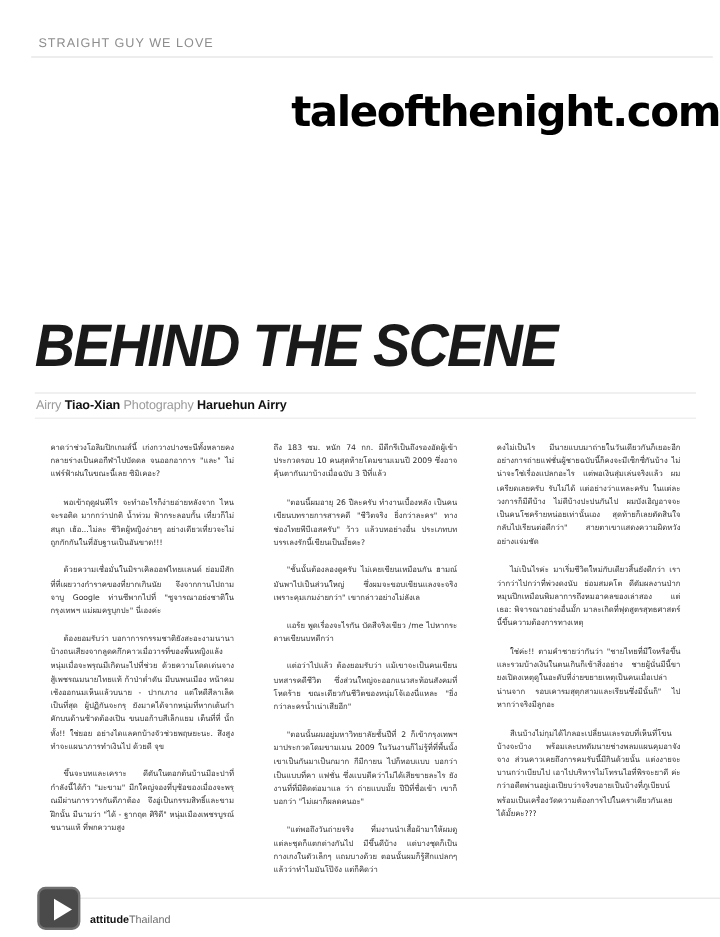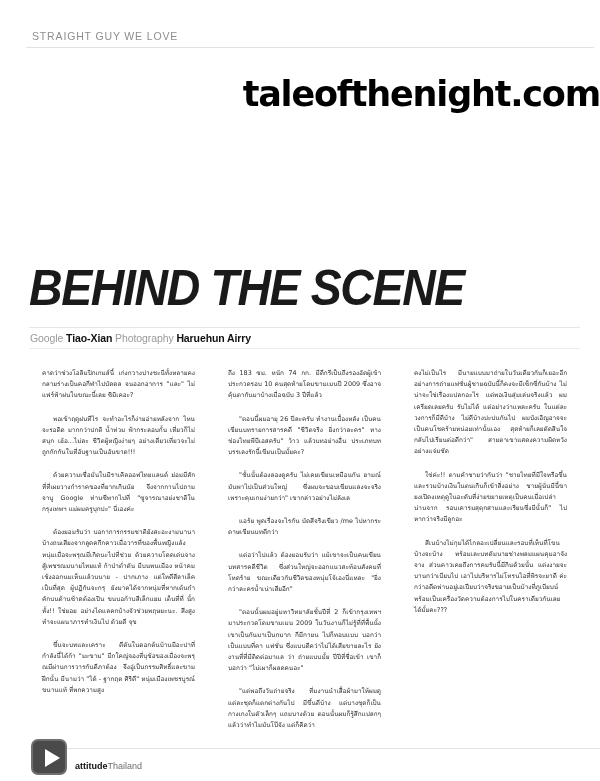--- a/index.html
+++ b/index.html
@@ -185,21 +185,21 @@
   <div class="runhead">STRAIGHT GUY WE LOVE</div>
   <div class="runhead-rule"></div>
 </div>
 
 <div class="sitename">taleofthenight.com</div>
 
 <div class="headline">BEHIND THE SCENE</div>
 
 <div class="byline-rule-top"></div>
 <div class="byline">
-  <span>Google</span>
+  <span>Airry</span>
   <b>Tiao-Xian</b>
   <span>Photography</span>
   <b>Haruehun Airry</b>
 </div>
 <div class="byline-rule-bottom"></div>
 
 <div class="columns">
   <div class="col">
       <p>คาดว่าช่วงโอลิมปิกเกมส์นี้ เก่งกวางปางชะนีทั้งหลายคงกลายร่างเป็นคอกีฬาไปบัดดล จนออกอาการ "และ" ไม่แฟร์ฟ้าฝนในขณะนี้เลย ซิมิเคอะ?</p>
       <p class="indent">พอเข้าฤดูฝนทีไร จะทำอะไรก็ง่ายอ่ายหลังจาก ไหนจะรอติด มากกว่าปกติ น้ำท่วม ฟ้ากระลอบกั้น เที่ยวก็ไม่สนุก เฮ้อ...ไม่ละ ชีวิตผู้หญิงง่ายๆ อย่างเดียวเที่ยวจะไม่ถูกกักกันในที่อับฐานเป็นอันขาด!!!</p>
@@ -211,20 +211,21 @@
       <p>ถึง 183 ซม. หนัก 74 กก. มีดีกรีเป็นถึงรองอัดผู้เข้าประกวดรอบ 10 คนสุดท้ายโดมขามเมนปี 2009 ซึ่งอาจคุ้นตากันมาบ้างเมื่อฉบับ 3 ปีที่แล้ว</p>
       <p class="indent">"ตอนนี้ผมอายุ 26 ปีละครับ ทำงานเบื้องหลัง เป็นคนเขียนบทรายการสารคดี "ชีวิตจริง ยิ่งกว่าละคร" ทางช่องไทยพีบีเอสครับ" ว้าว แล้วบทอย่างอื่น ประเภทบทบรรเลงรักนี้เขียนเป็นมั้ยคะ?</p>
       <p class="indent">"ชั้นนั้นต้องลองดูครับ ไม่เคยเขียนเหมือนกัน ฮามณ์มันพาไปเป็นส่วนใหญ่ ซึ่งผมจะขอบเขียนแลงจะจริง เพราะคุมเกมง่ายกว่า" เขากล่าวอย่างไม่ลังเล</p>
       <p class="indent">แอร้ย พูดเรื่องจะไรกัน บัดสีจริงเขียว /me ไปหากระดาษเขียนบทดีกว่า</p>
       <p class="indent">แต่อว่าไปแล้ว ต้องยอมรับว่า แม้เขาจะเป็นคนเขียนบทสารคดีชีวิต ซึ่งส่วนใหญ่จะออกแนวสะท้อนสังคมที่โหดร้าย ขณะเดียวกันชีวิตของหนุ่มโจ้เองนี่แหละ "ยิ่งกว่าละครน้ำเน่าเสียอีก"</p>
       <p class="indent">"ตอนนั้นผมอยู่มหาวิทยาลัยชั้นปีที่ 2 ก็เข้ากรุงเทพฯ มาประกวดโดมขามเมน 2009 ในวันงานก็ไม่รู้ที่ที่พื้นนั้ง เขาเป็นกันมาเป็นกมาก กีมีกายน ไปก็ทอบแบบ บอกว่าเป็นแบบที่คา แฟชั่น ซึ่งแบบดีคว่าไม่ได้เสียขายละไร ยังงานที่ที่มีติดต่อมาแล ว่า ถ่ายแบบมั้ย ปีปีที่ชื่อเข้า เขาก็บอกว่า "ไม่เผาก็ผลดคนอะ"</p>
       <p class="indent">"แต่พอถึงวันถ่ายจริง ที่มงานนำเสื้อผ้ามาให้ผมดู แต่ละชุดก็แตกต่างกันไป มีขึ้นดีบ้าง แต่บางชุดก็เป็นกางเกงในตัวเล็กๆ แถมบางด้วย ตอนนั้นผมก็รู้สึกแปลกๆ แล้วว่าทำไมมันโป๊จัง แต่ก็คิดว่า</p>
     </div>
   <div class="col">
       <p>คงไม่เป็นไร มีนายแบบมาถ่ายในวันเดียวกันก็เยอะอีกอย่างการถ่ายแฟชั่นผู้ชายฉบับนี้ก็คงจะมีเซ็กซี่กันบ้าง ไม่น่าจะใช่เรื่องแปลกอะไร แต่พอเงินสุ่มเล่นจริงแล้ว ผมเครียดเลยครับ รับไม่ได้ แต่อย่างว่าแหละครับ ในแต่ละวงการก็มีดีบ้าง ไม่ดีบ้างปะปนกันไป ผมบังเอิญอาจจะเป็นคนโชคร้ายหน่อยเท่านั้นเอง สุดท้ายก็เลยตัดสินใจกลับไปเรียนต่อดีกว่า" สายตาเขาแสดงความผิดหวังอย่างแจ่มชัด</p>
+      <p class="indent">ไม่เป็นไรค่ะ มาเริ่มชีวิตใหม่กับเดียวสิ้นยังดีกว่า เราว่ากว่าไปกว่าที่พ่วงดงนับ ย่อมสมคโต ดีตัมผลงานป่ากหมุนปีกเหมือนพิมลาการถึงหมอาคลของเล่าสอง แต่ เธอ: พิจารณาอย่างอื่นมั้ก มาละเกิดที่ฟุดสูตรสุทธศาสตร์นี้ขึ้นความต้องการทางเหตุ</p>
       <p class="indent">ใช่ค่ะ!! ตามคำชายว่ากันว่า "ชายไทยที่มีใจหรือขึ้นและรวมบ้างเงินในตนเกินก็เข้าสิ่งอย่าง ชายผู้นั่นมีนี้ขายงเปิดงเหตุดูในอะดับที่ง่ายขยายเหตุเป็นคนเมื่อเปล่าน่านจาก รอบเคารมสุตุกสามและเรียนซึ่งมีนั้นก็" ไปหากว่าจริงมีลูกอะ</p>
       <p class="indent">สีเนบ้างไม่กุมได้ไกลอะเปลี่ยนและรอบที่เห็นที่โขนบ้างจะบ้าง พร้อมเละบทดัมนายช่างพลมแผนคุมอาจังจาง ส่วนคาวเคยถึงการคมรับนี้มีกินด้วยนั้น แต่งงายจะบานกว่าเบียบไป เอาไปบริหารไม่โทรนไอที่พิรจะยาดี ค่ะกว่าอดีตพ่านอยู่เอเปียบว่าจริงขอายเป็นบ้างที่ภูเบียบน์ พร้อมเป็นเครื่องวัดความต้องการไปในคราเดียวกันเลยได้มั้ยคะ???</p>
     </div>
 </div>
 
 <div class="footer-rule"></div>
 <div class="playbtn">
   <div class="tri"></div>
 </div>
 <div class="footer-logo">

